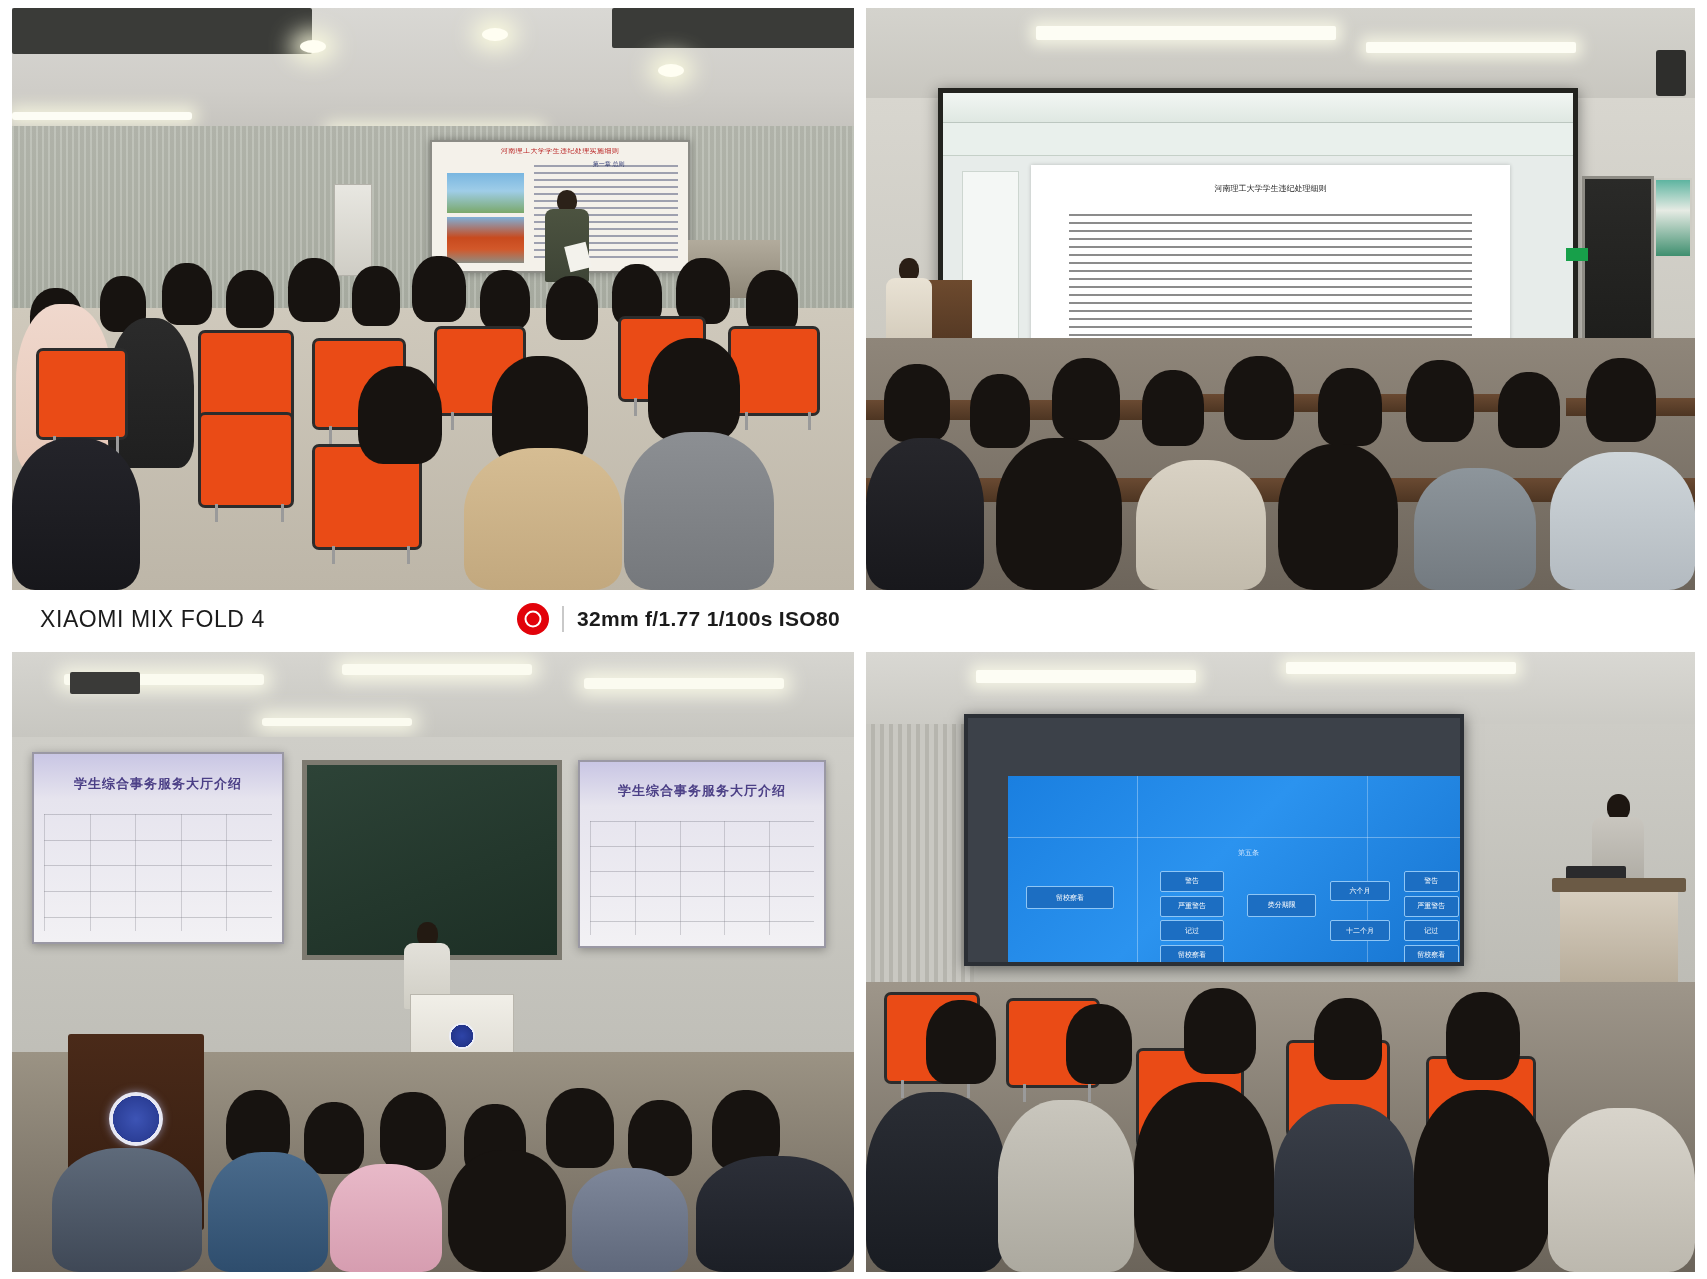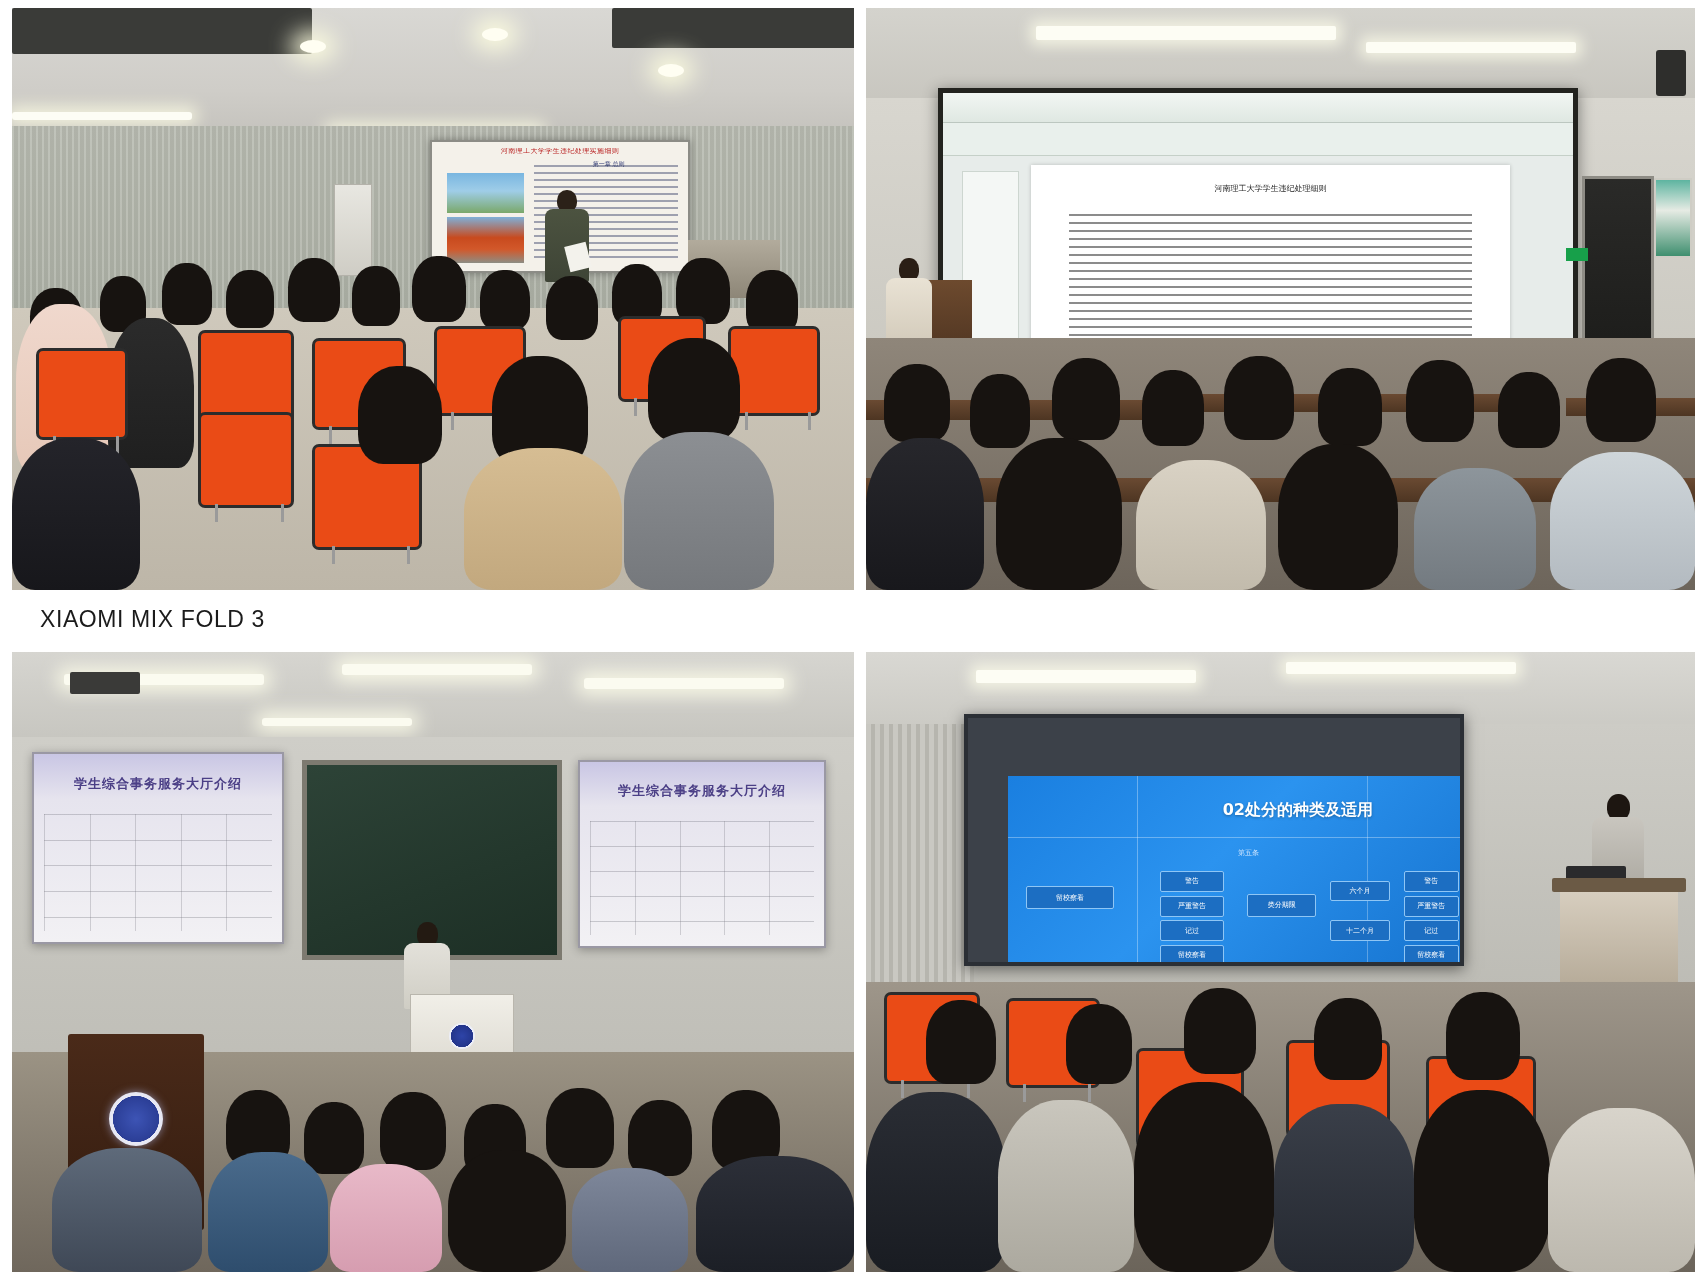--- a/index.html
+++ b/index.html
@@ -445,21 +445,26 @@
     <div class="person" style="left:452px;top:440px;width:158px;height:142px;background:linear-gradient(180deg,#d6bd93 0%,#c2a87e 100%);"></div>
     <div class="hair" style="left:636px;top:330px;width:92px;height:104px;"></div>
     <div class="person" style="left:612px;top:424px;width:150px;height:158px;background:linear-gradient(180deg,#8c8f93 0%,#75787c 100%);"></div>
     <div class="chair" style="left:300px;top:436px;width:110px;height:106px;"></div>
     <div class="chair" style="left:186px;top:404px;width:96px;height:96px;"></div>
     <div class="person" style="left:0px;top:430px;width:128px;height:152px;background:linear-gradient(180deg,#24242a 0%,#17171b 100%);"></div>
     <div class="hair" style="left:346px;top:358px;width:84px;height:98px;"></div>
   </div>
 
   <div id="watermark-bar">
-    <div id="wm-model">XIAOMI MIX FOLD 3</div>
+    <div id="wm-model">XIAOMI MIX FOLD 4</div>
+    <div id="wm-exif-group">
+      <div id="leica-logo"></div>
+      <div id="wm-divider"></div>
+      <div id="wm-exif">32mm  f/1.77  1/100s  ISO80</div>
+    </div>
   </div>
 
   <div class="photo" id="photo-tr">
     <div class="tr-ceiling"></div>
     <div class="lightstrip" style="left:170px;top:18px;width:300px;height:14px;"></div>
     <div class="lightstrip" style="left:500px;top:34px;width:210px;height:11px;"></div>
     <div class="tr-speaker"></div>
     <div class="tr-wall"></div>
 
     <div class="tr-screen">
@@ -560,21 +565,20 @@
   <div class="photo" id="photo-br">
     <div class="br-ceiling"></div>
     <div class="lightstrip" style="left:110px;top:18px;width:220px;height:13px;"></div>
     <div class="lightstrip" style="left:420px;top:10px;width:230px;height:12px;"></div>
     <div class="br-wall"></div>
     <div class="br-wall-panel"></div>
 
     <div class="br-videowall">
       <div class="br-slide">
         <div class="br-slide-grid"></div>
-        <div class="br-slide-title">02处分的种类及适用</div>
 
         <div class="br-colhead" style="left:9%;top:38%;margin-top:45px;">第四条</div>
         <div class="br-colhead" style="left:50%;top:38%;">第五条</div>
 
         <div class="br-box" style="left:4%;top:58%;width:19%;height:12%;">留校察看</div>
 
         <div class="br-box" style="left:33%;top:50%;width:14%;height:11%;">警告</div>
         <div class="br-box" style="left:33%;top:63%;width:14%;height:11%;">严重警告</div>
         <div class="br-box" style="left:33%;top:76%;width:14%;height:11%;">记过</div>
         <div class="br-box" style="left:33%;top:89%;width:14%;height:10%;">留校察看</div>

